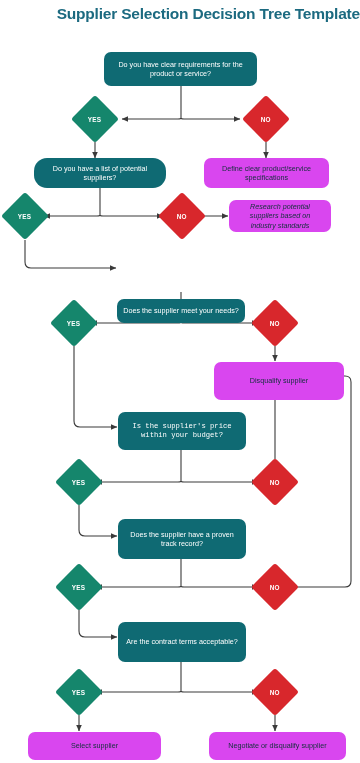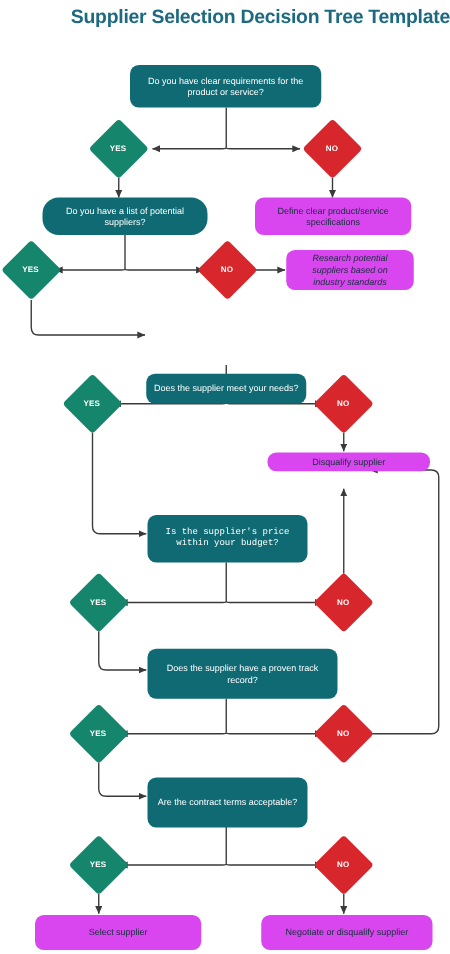--- a/index.html
+++ b/index.html
@@ -172,37 +172,37 @@
 </div>
 
 <div class="node diamond yes" style="left:57px; top:306px; width:34px; height:34px;">
   <span class="dlabel">YES</span>
 </div>
 
 <div class="node diamond no" style="left:258px; top:306px; width:34px; height:34px;">
   <span class="dlabel">NO</span>
 </div>
 
-<div class="node action-box" style="left:214px; top:362px; width:130px; height:15px;">
+<div class="node action-box" style="left:214px; top:362px; width:130px; height:38px;">
   <span>Disqualify supplier</span>
 </div>
 
 <div class="node q-box" style="left:118px; top:412px; width:128px; height:38px;font-family:Liberation Mono, monospace;">
   <span>Is the supplier's price within your budget?</span>
 </div>
 
 <div class="node diamond yes" style="left:62px; top:465px; width:34px; height:34px;">
   <span class="dlabel">YES</span>
 </div>
 
 <div class="node diamond no" style="left:258px; top:465px; width:34px; height:34px;">
   <span class="dlabel">NO</span>
 </div>
 
-<div class="node q-box" style="left:118px; top:519px; width:152px; height:40px;">
+<div class="node q-box" style="left:118px; top:519px; width:128px; height:40px;">
   <span>Does the supplier have a proven track record?</span>
 </div>
 
 <div class="node diamond yes" style="left:62px; top:570px; width:34px; height:34px;">
   <span class="dlabel">YES</span>
 </div>
 
 <div class="node diamond no" style="left:258px; top:570px; width:34px; height:34px;">
   <span class="dlabel">NO</span>
 </div>

